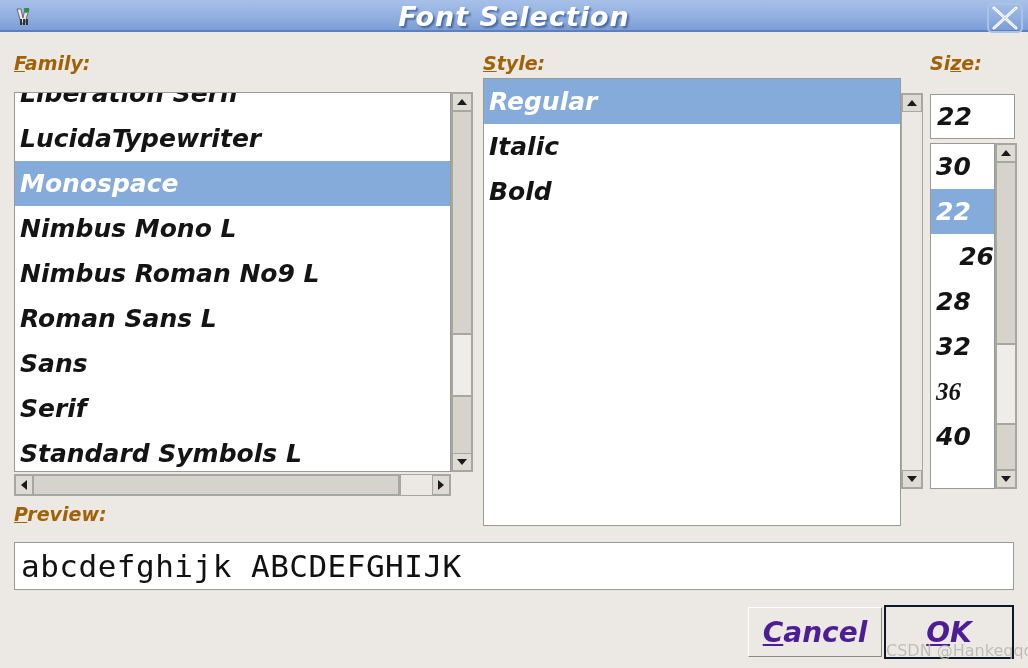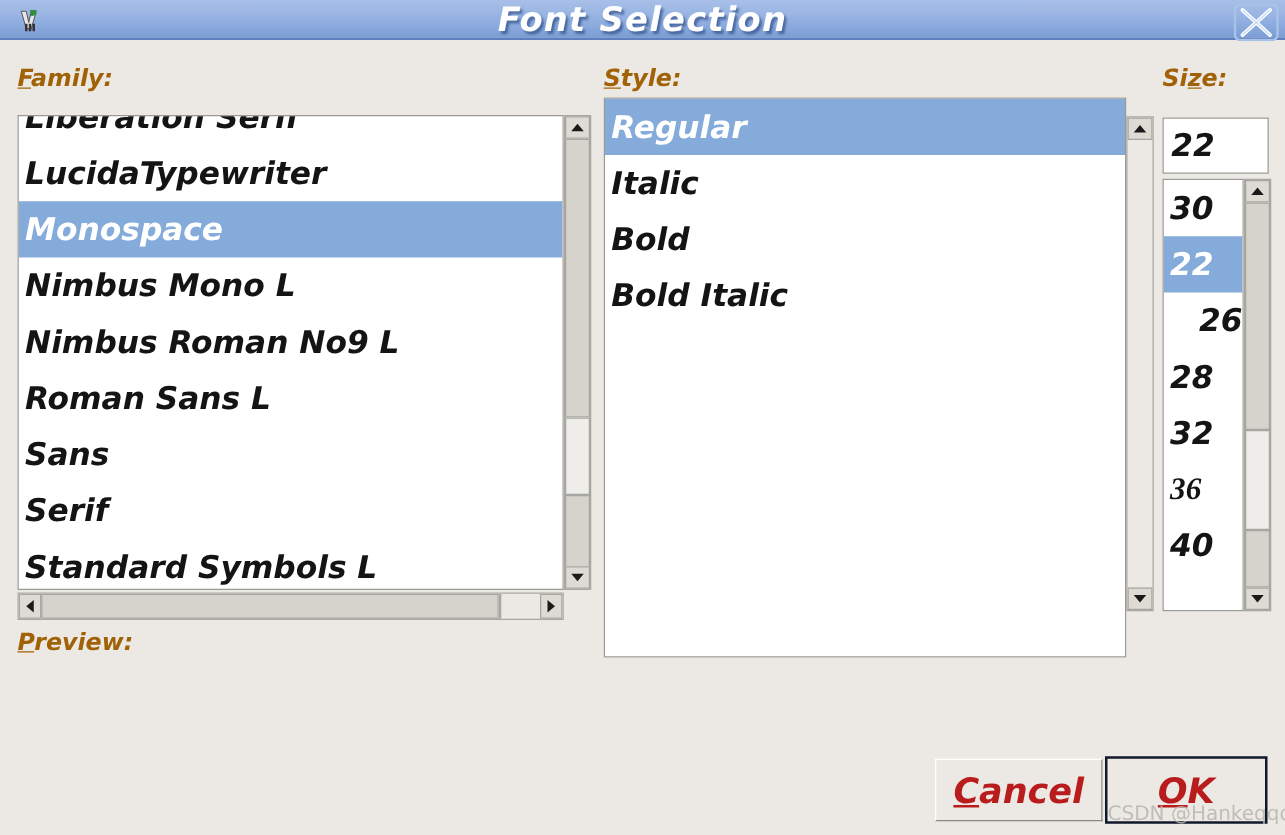--- a/index.html
+++ b/index.html
@@ -187,21 +187,21 @@
     background: #ece9e4;
     border-top: 1px solid #ffffff;
     border-left: 1px solid #ffffff;
     border-right: 1px solid #8b8b85;
     border-bottom: 1px solid #8b8b85;
     box-sizing: border-box;
     font-family: "DejaVu Sans", sans-serif;
     font-size: 28px;
     font-style: italic;
     font-weight: bold;
-    color: #b91c1c;
+    color: #4c1d95;
     display: flex;
     align-items: center;
     justify-content: center;
   }
   .btn.default-btn {
     border: 2px solid #0f172a;
   }
   .btn u { text-decoration: underline; }
 
   
@@ -285,21 +285,20 @@
 
   <div class="field-label" style="left:483px; top:52px;">
     <u>S</u><span>tyle:</span>
   </div>
 
   <div class="listbox" style="left:483px; top:78px; width:418px; height:448px;">
     <div class="list-inner" id="style-list" style="top:0px;">
         <div class="list-item selected"><span>Regular</span></div>
         <div class="list-item"><span>Italic</span></div>
         <div class="list-item"><span>Bold</span></div>
-        <div class="list-item"><span>Bold Italic</span></div>
       </div>
   </div>
 
   <div class="vscroll" style="left:901px; top:93px; height:396px;">
     <div class="sb-arrow v" style="top:0;">
       <span class="tri tri-up"></span>
     </div>
     <div class="sb-arrow v" style="bottom:0;">
       <span class="tri tri-down"></span>
     </div>
@@ -332,20 +331,21 @@
     <div class="sb-thumb v" style="top:280px; height:46px;"></div>
     <div class="sb-arrow v" style="bottom:0;">
       <span class="tri tri-down"></span>
     </div>
   </div>
 
   <div class="field-label" style="left:14px; top:503px;">
     <u>P</u><span>review:</span>
   </div>
 
+  <div class="preview-input" style="left:14px; top:542px; width:1000px; height:48px;">abcdefghijk ABCDEFGHIJK</div>
 
   <div class="btn" style="left:748px; top:607px; width:134px; height:50px;">
     <span><u>C</u><span>ancel</span></span>
   </div>
 
   <div class="btn default-btn" style="left:884px; top:605px; width:130px; height:54px;">
     <span><u>O</u><span>K</span></span>
   </div>
 
   <div class="watermark" style="left:886px; top:641px;">CSDN @Hankeqqqqq</div>

